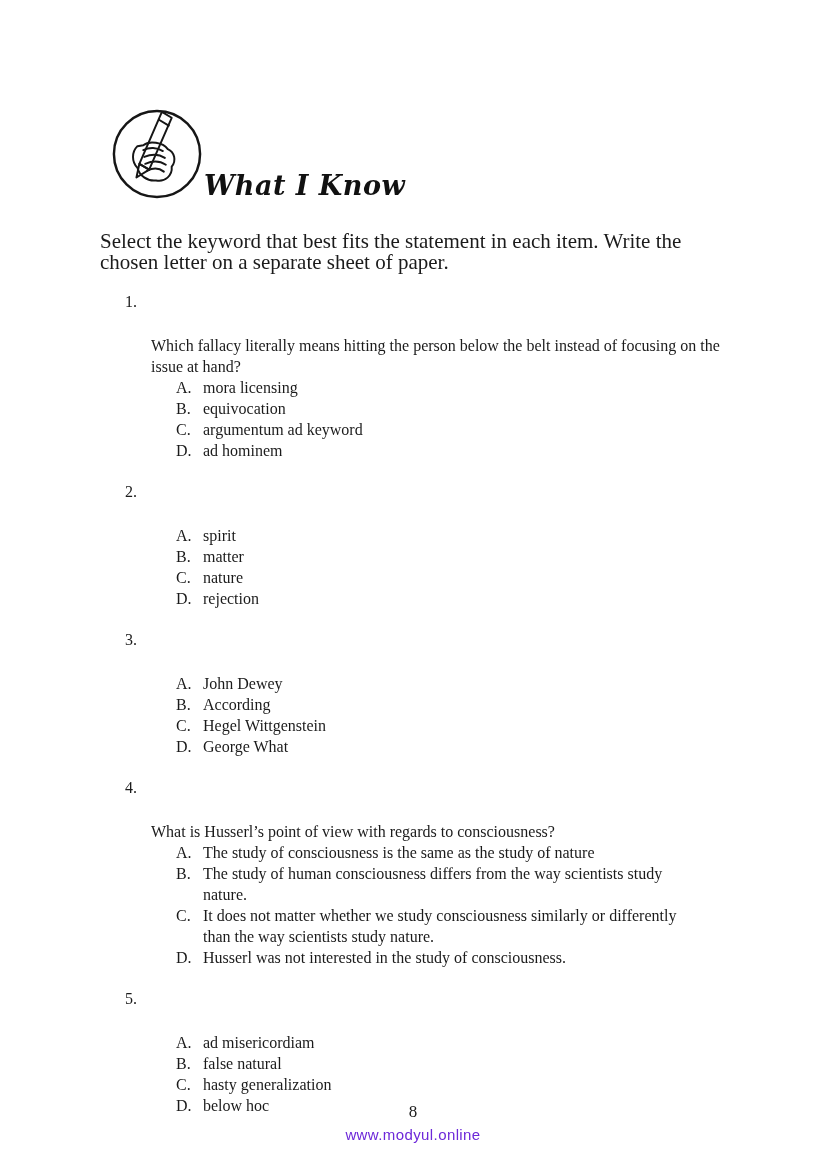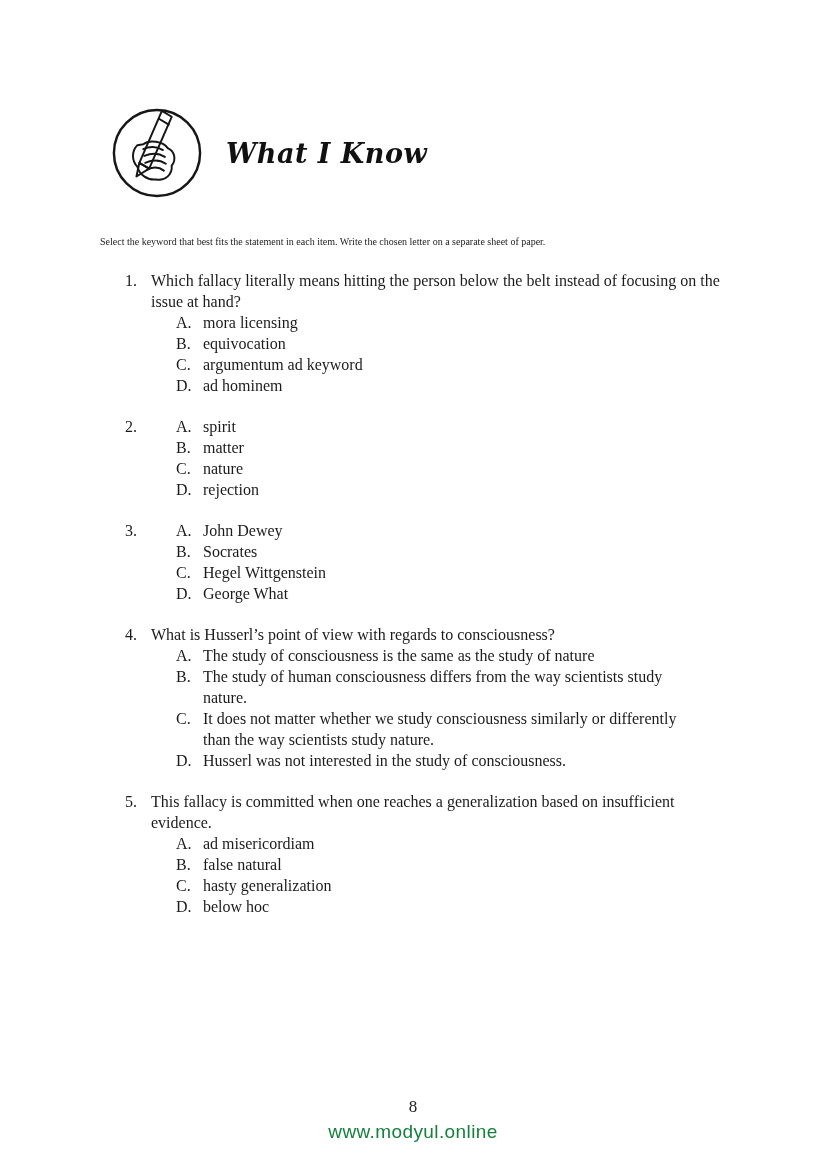--- a/index.html
+++ b/index.html
@@ -13,75 +13,74 @@
     color: #1b1b1b;
     overflow: hidden;
   }
   .page {
     position: absolute;
     inset: 0;
     padding: 105px 106px 0 100px;
   }
   .header {
     display: flex;
-    align-items: center;
-    gap: 22px;
+    align-items: flex-end;
     height: 96px;
   }
   .icon-circle {
     width: 94px;
     height: 94px;
     flex: none;
     margin-left: 10px;
   }
   .icon-circle svg { width: 100%; height: 100%; display: block; }
   .title {
     font-family: "DejaVu Serif", serif;
     font-style: italic;
     font-weight: 700;
     font-size: 27px;
     letter-spacing: 0.5px;
     color: #111111;
   }
   .instructions {
     margin-top: 30px;
-    font-size: 10px;
+    font-size: 21px;
     line-height: 21px;
   }
   .questions {
     margin-top: 18px;
     margin-left: 25px;
     list-style: none;
   }
   .question {
     display: flex;
     font-size: 16px;
     line-height: 21px;
     margin-bottom: 20px;
   }
   .q-num { width: 26px; flex: none; }
-  .q-body { flex: 1; min-width: 0; }
+  .q-body { flex: 1; min-width: 0; margin-top: 44px; }
   .option { display: flex; padding-left: 25px; }
   .opt-letter { width: 27px; flex: none; }
   .opt-text { flex: 1; min-width: 0; padding-right: 14px; }
   .footer {
     position: absolute;
     left: 0;
     bottom: 26px;
     width: 100%;
     text-align: center;
   }
   .page-number {
     font-size: 17px;
     color: #1b1b1b;
     margin-bottom: 4px;
   }
   .watermark {
-    font-size: 19px;
-    color: #15803d;
+    font-size: 15px;
+    color: #6d28d9;
     font-family: "Liberation Sans", sans-serif;
     letter-spacing: 0.4px;
   }
 </style>
 </head>
 <body>
 
 <div class="page">
 
   <div class="header">
@@ -159,21 +158,21 @@
     <div class="question">
       <span class="q-num">3.</span>
       <div class="q-body">
         <div class="options">
           <div class="option">
             <span class="opt-letter">A.</span>
             <span class="opt-text">John Dewey</span>
           </div>
           <div class="option">
             <span class="opt-letter">B.</span>
-            <span class="opt-text">Socrates</span>
+            <span class="opt-text">According</span>
           </div>
           <div class="option">
             <span class="opt-letter">C.</span>
             <span class="opt-text">Hegel Wittgenstein</span>
           </div>
           <div class="option">
             <span class="opt-letter">D.</span>
             <span class="opt-text">George What</span>
           </div>
         </div>
@@ -201,21 +200,20 @@
             <span class="opt-letter">D.</span>
             <span class="opt-text">Husserl was not interested in the study of consciousness.</span>
           </div>
         </div>
       </div>
     </div>
 
     <div class="question">
       <span class="q-num">5.</span>
       <div class="q-body">
-        <div class="q-text">This fallacy is committed when one reaches a generalization based on insufficient evidence.</div>
         <div class="options">
           <div class="option">
             <span class="opt-letter">A.</span>
             <span class="opt-text">ad misericordiam</span>
           </div>
           <div class="option">
             <span class="opt-letter">B.</span>
             <span class="opt-text">false natural</span>
           </div>
           <div class="option">

